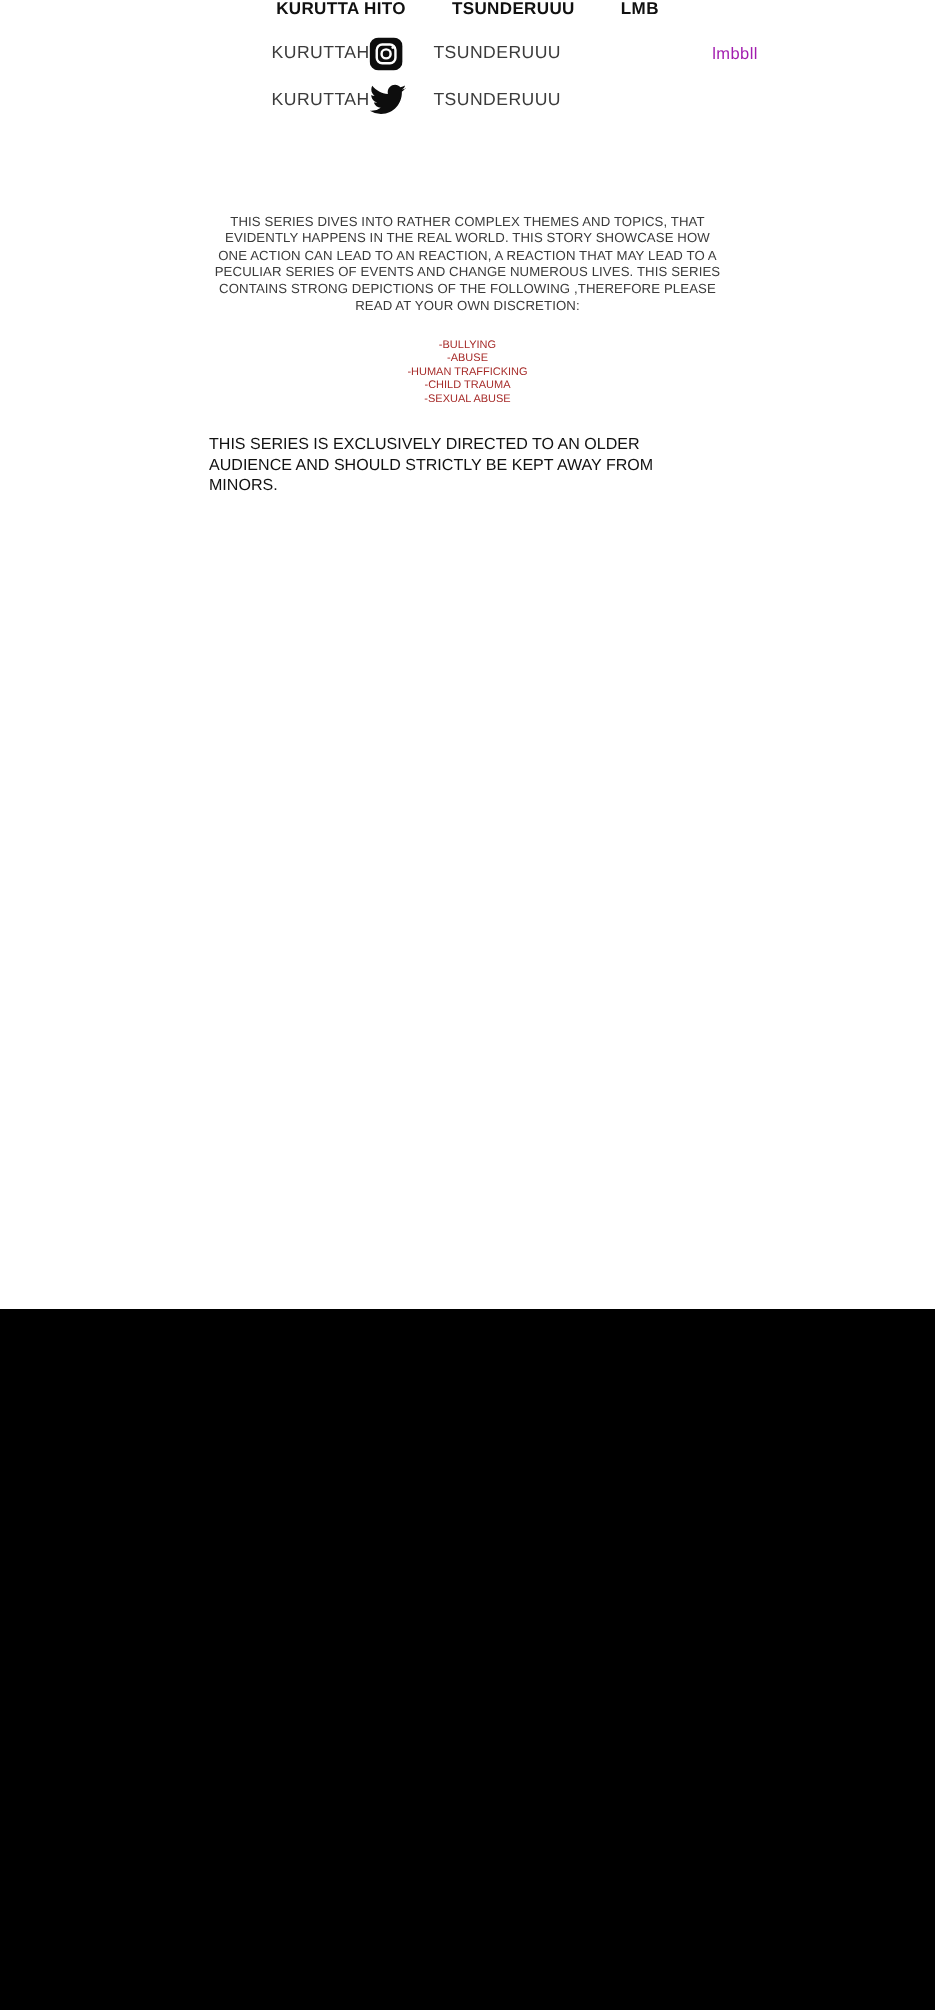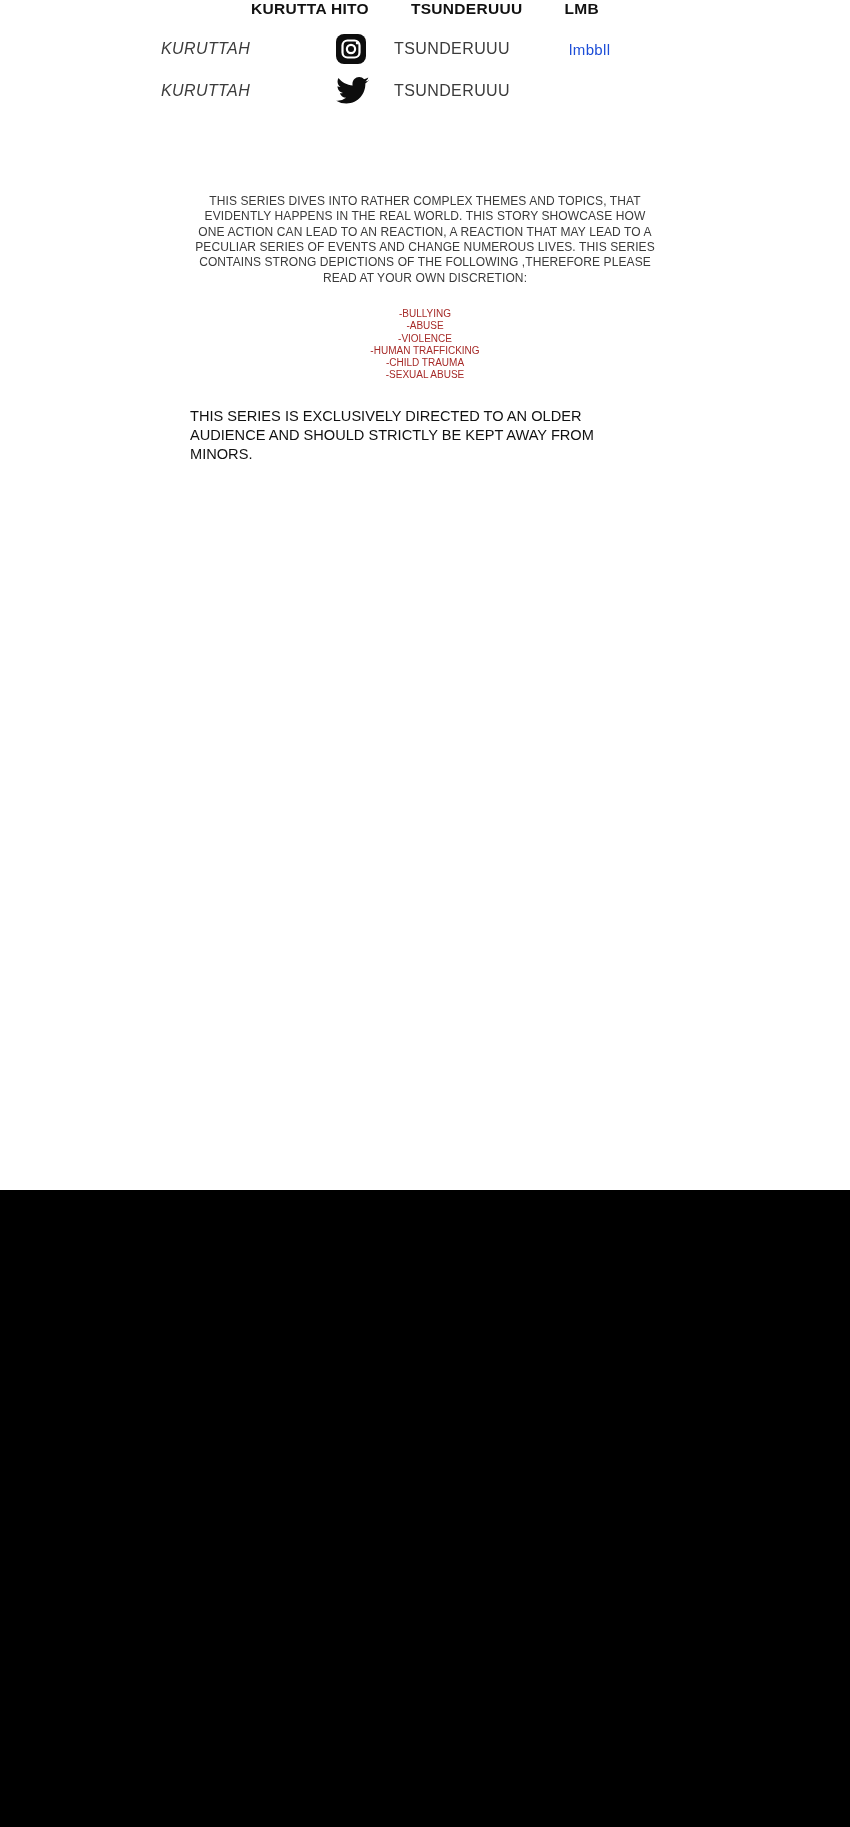--- a/index.html
+++ b/index.html
@@ -43,24 +43,24 @@
     font-size: 16px;
     color: #3b3b3b;
     letter-spacing: 0.4px;
   }
   .credit-row.row-ig { margin-bottom: 12px; }
 
   .credit-cell {
     display: inline-block;
     text-align: center;
   }
-  .w-left   { width: 175px; text-align: left; font-style: italic; }
+  .w-left   { width: 175px; text-align: right; }
   .w-icon   { width: 58px; display: flex; align-items: center; justify-content: center; }
   .w-right  { width: 175px; text-align: left; }
-  .w-extra  { width: 120px; text-align: left; font-size: 15px; color: #1d4ed8; }
+  .w-extra  { width: 120px; text-align: right; font-size: 15px; color: #a21caf; }
 
   .icon-ig, .icon-tw {
     display: inline-block;
     line-height: 0;
   }
 
   
   .tw-title {
     text-align: center;
     color: #a62a28;
@@ -153,21 +153,20 @@
     </div>
 
   </div>
 
 
   <p class="body-copy">THIS SERIES DIVES INTO RATHER COMPLEX THEMES AND TOPICS, THAT EVIDENTLY HAPPENS IN THE REAL WORLD. THIS STORY SHOWCASE HOW ONE ACTION CAN LEAD TO AN REACTION, A REACTION THAT MAY LEAD TO A PECULIAR SERIES OF EVENTS  AND CHANGE NUMEROUS LIVES. THIS SERIES CONTAINS STRONG DEPICTIONS OF THE FOLLOWING ,THEREFORE PLEASE READ AT YOUR OWN DISCRETION:</p>
 
   <div class="list-block">
     <div>-BULLYING</div>
     <div>-ABUSE</div>
-    <div>-VIOLENCE</div>
     <div>-HUMAN TRAFFICKING</div>
     <div>-CHILD TRAUMA</div>
     <div>-SEXUAL ABUSE</div>
   </div>
 
   <p class="footer-copy">THIS SERIES IS EXCLUSIVELY DIRECTED TO AN OLDER AUDIENCE AND SHOULD  STRICTLY  BE KEPT AWAY FROM MINORS.</p>
 
   <div class="black-panel"></div>
 
 </div>

